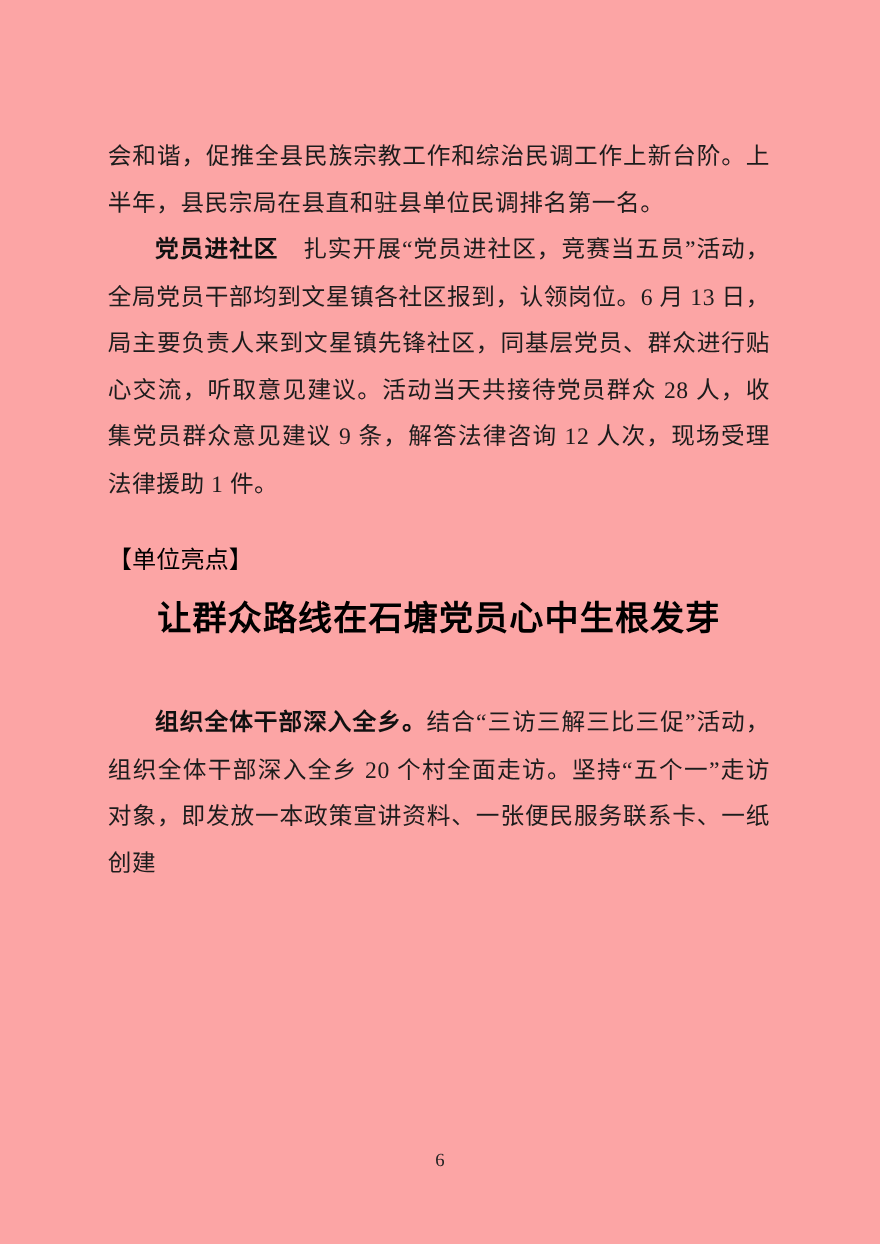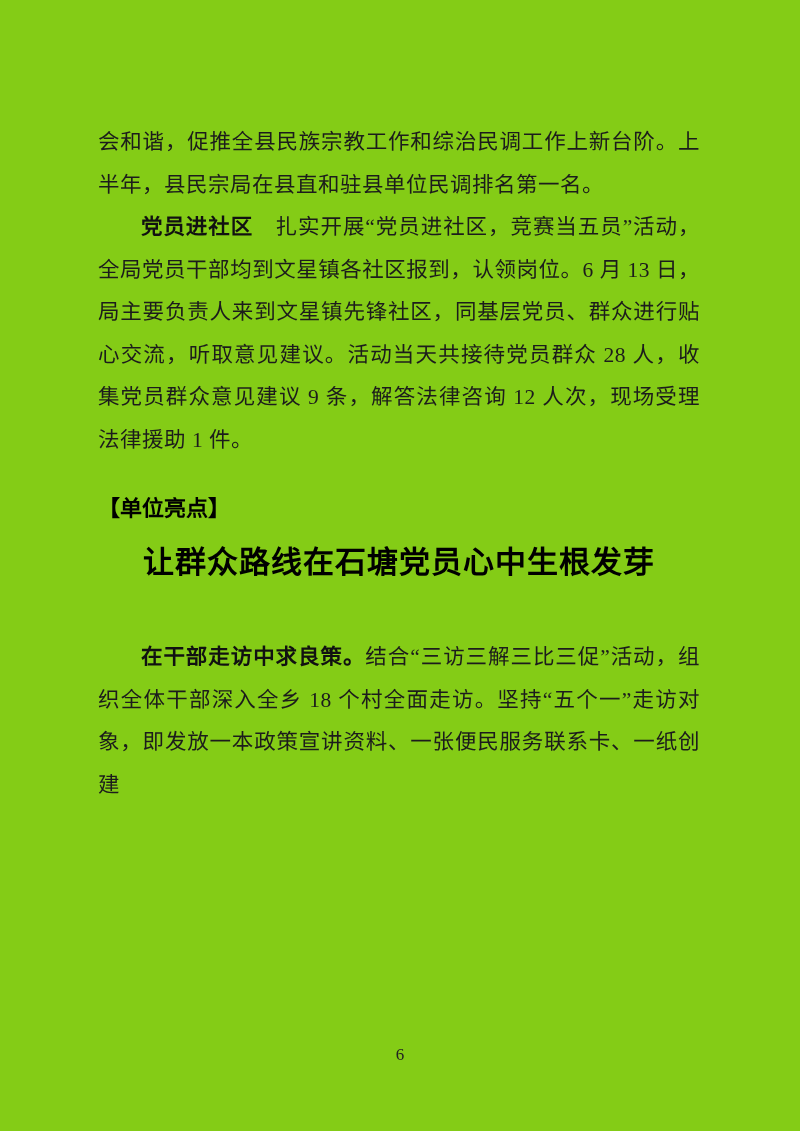--- a/index.html
+++ b/index.html
@@ -5,21 +5,21 @@
   html, body {
     margin: 0;
     padding: 0;
     background: #ffffff;
   }
   .page {
     position: relative;
     width: 800px;
     height: 1131px;
     margin: 0 auto;
-    background: #84cc16;
+    background: #fca5a5;
     box-sizing: border-box;
     padding: 121px 100px 0 98px;
     overflow: hidden;
     font-family: "Liberation Serif", "DejaVu Serif", serif;
     color: #1c1c1c;
   }
   p.body {
     margin: 0;
     font-size: 21.5px;
     line-height: 42.5px;
@@ -29,21 +29,21 @@
   }
   p.indent { text-indent: 43px; }
   .lead {
     font-weight: bold;
     color: #111111;
   }
   .lead-gap { display: inline-block; width: 22px; }
   .section-label {
     margin-top: 34px;
     font-family: "Liberation Sans", "DejaVu Sans", sans-serif;
-    font-weight: bold;
+    font-weight: normal;
     font-size: 22px;
     line-height: 28px;
     color: #000000;
   }
   h1.headline {
     margin: 18px 0 0 0;
     font-size: 31px;
     font-weight: bold;
     line-height: 44px;
     text-align: center;
@@ -77,19 +77,19 @@
     <span class="lead">党员进社区</span><span class="lead-gap"></span><span>扎实开展“党员进社区，竞赛当五员”活动，全局党员干部均到文星镇各社区报到，认领岗位。6 月 13 日，局主要负责人来到文星镇先锋社区，同基层党员、群众进行贴心交流，听取意见建议。活动当天共接待党员群众 28 人，收集党员群众意见建议 9 条，解答法律咨询 12 人次，现场受理法律援助 1 件。</span>
   </p>
 
   <div class="section-label">【单位亮点】</div>
 
   <h1 class="headline">让群众路线在石塘党员心中生根发芽</h1>
 
   <div class="article-body">
 
     <p class="body indent">
-      <span class="lead">在干部走访中求良策。</span><span>结合“三访三解三比三促”活动，组织全体干部深入全乡 18 个村全面走访。坚持“五个一”走访对象，即发放一本政策宣讲资料、一张便民服务联系卡、一纸创建</span>
+      <span class="lead">组织全体干部深入全乡。</span><span>结合“三访三解三比三促”活动，组织全体干部深入全乡 20 个村全面走访。坚持“五个一”走访对象，即发放一本政策宣讲资料、一张便民服务联系卡、一纸创建</span>
     </p>
   </div>
 
   <div class="page-number">6</div>
 
 </div>
 
 </body></html>

